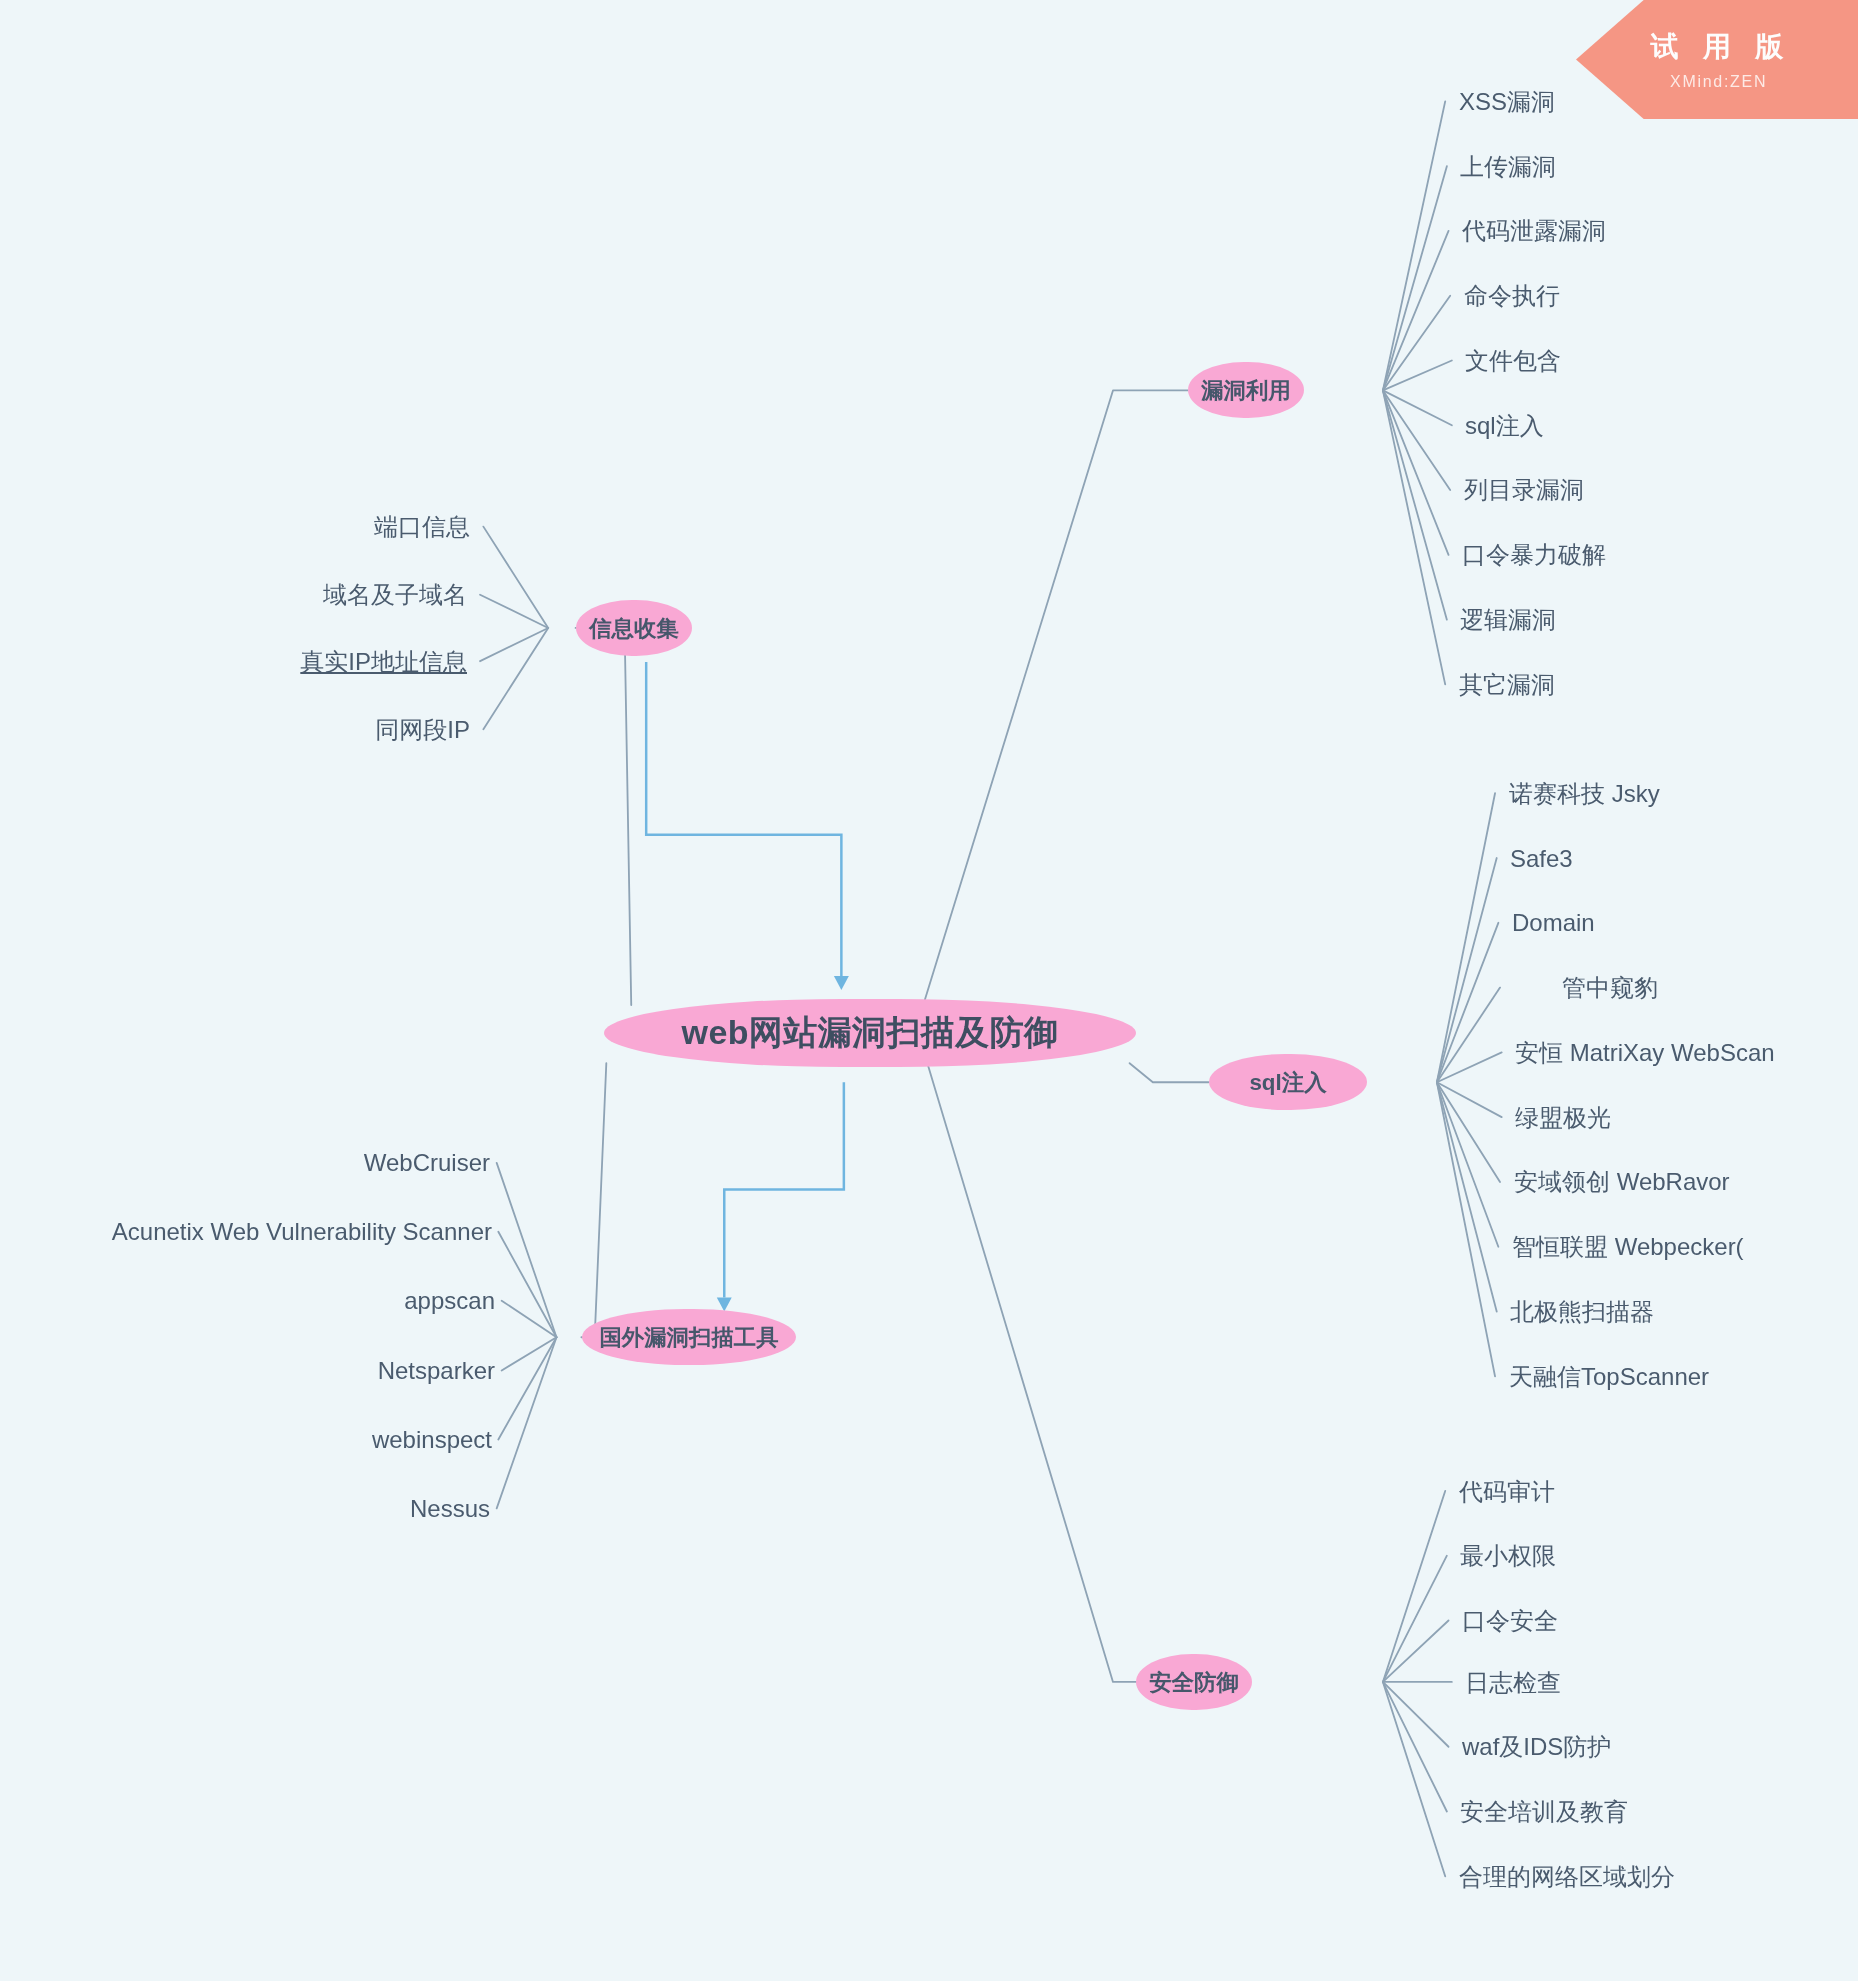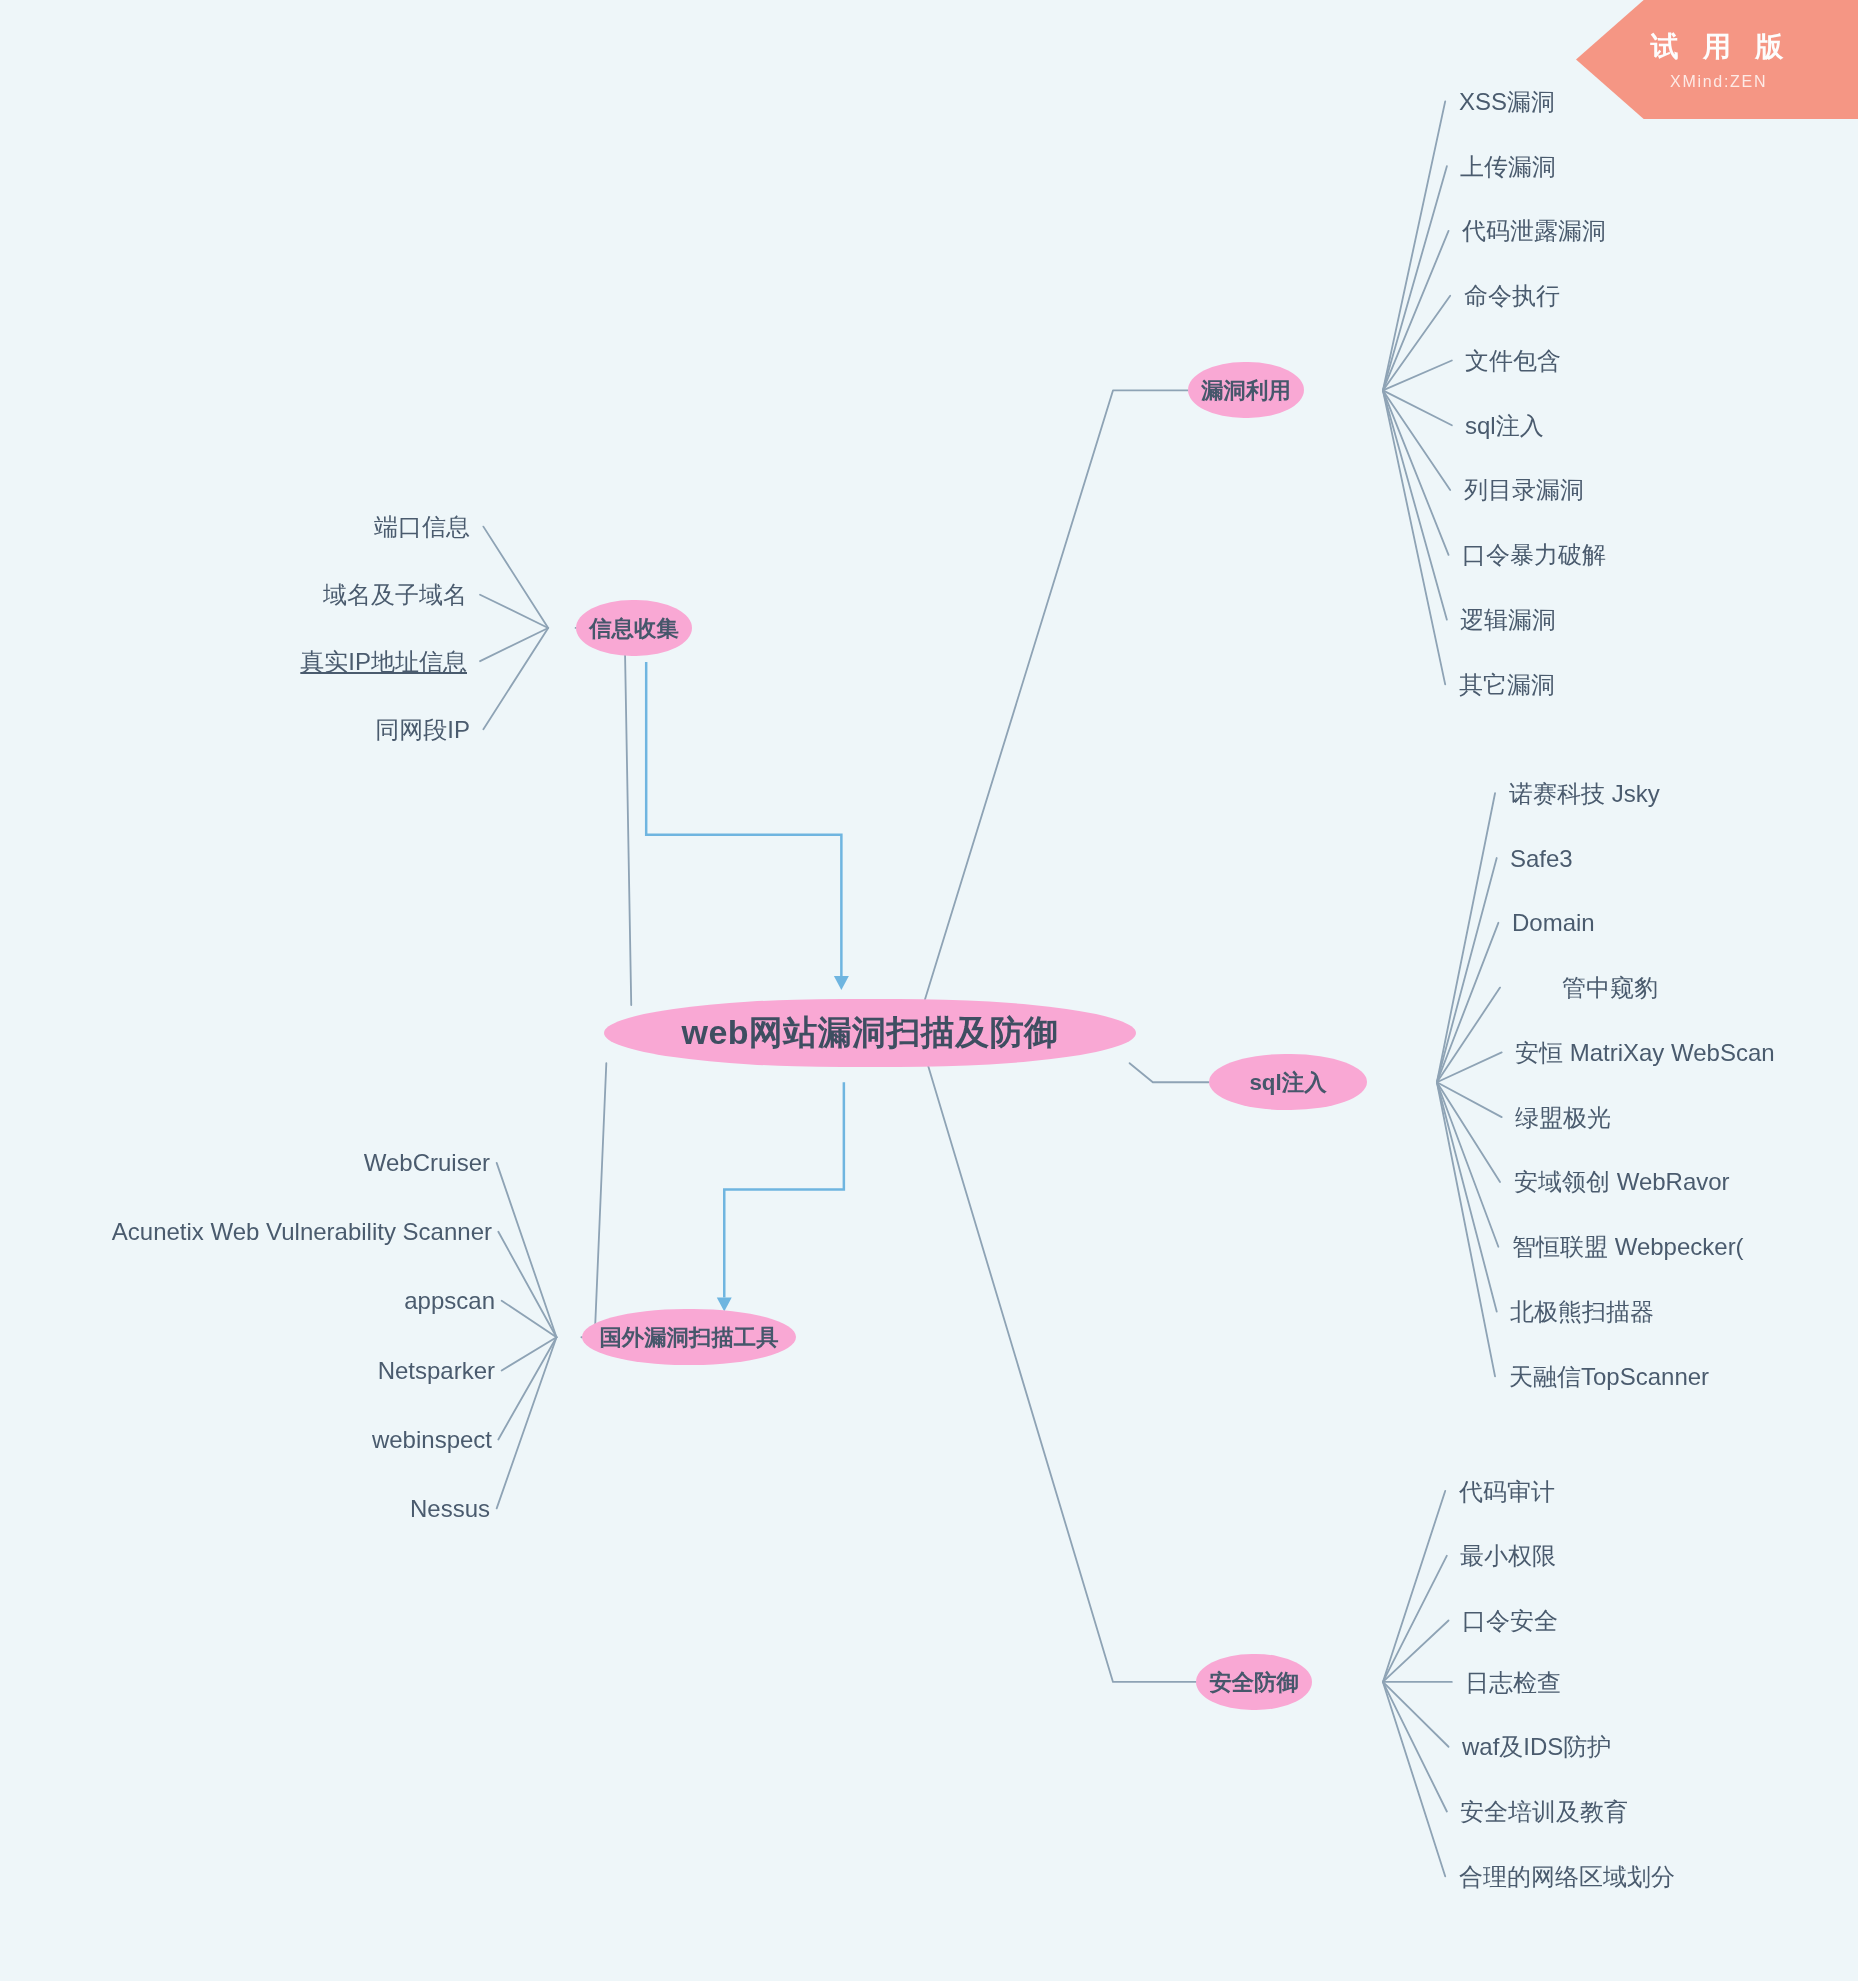--- a/index.html
+++ b/index.html
@@ -154,21 +154,21 @@
   </div>
 
   <div class="branch" style="left:1209px;top:1054px;width:158px;height:56px;">
     <span class="txt">sql注入</span>
   </div>
 
   <div class="branch" style="left:582px;top:1309px;width:214px;height:56px;">
     <span class="txt">国外漏洞扫描工具</span>
   </div>
 
-  <div class="branch" style="left:1196px;top:1654px;width:116px;height:56px;">
+  <div class="branch" style="left:1136px;top:1654px;width:116px;height:56px;">
     <span class="txt">安全防御</span>
   </div>
 
   <div class="leaf left" style="left:470px;top:515px;">端口信息</div>
   <div class="leaf left" style="left:467px;top:583px;">域名及子域名</div>
   <div class="leaf left" style="left:467px;top:650px;text-decoration:underline;">真实IP地址信息</div>
   <div class="leaf left" style="left:470px;top:718px;">同网段IP</div>
 
   <div class="leaf right" style="left:1459px;top:90px;">XSS漏洞</div>
   <div class="leaf right" style="left:1460px;top:155px;">上传漏洞</div>

